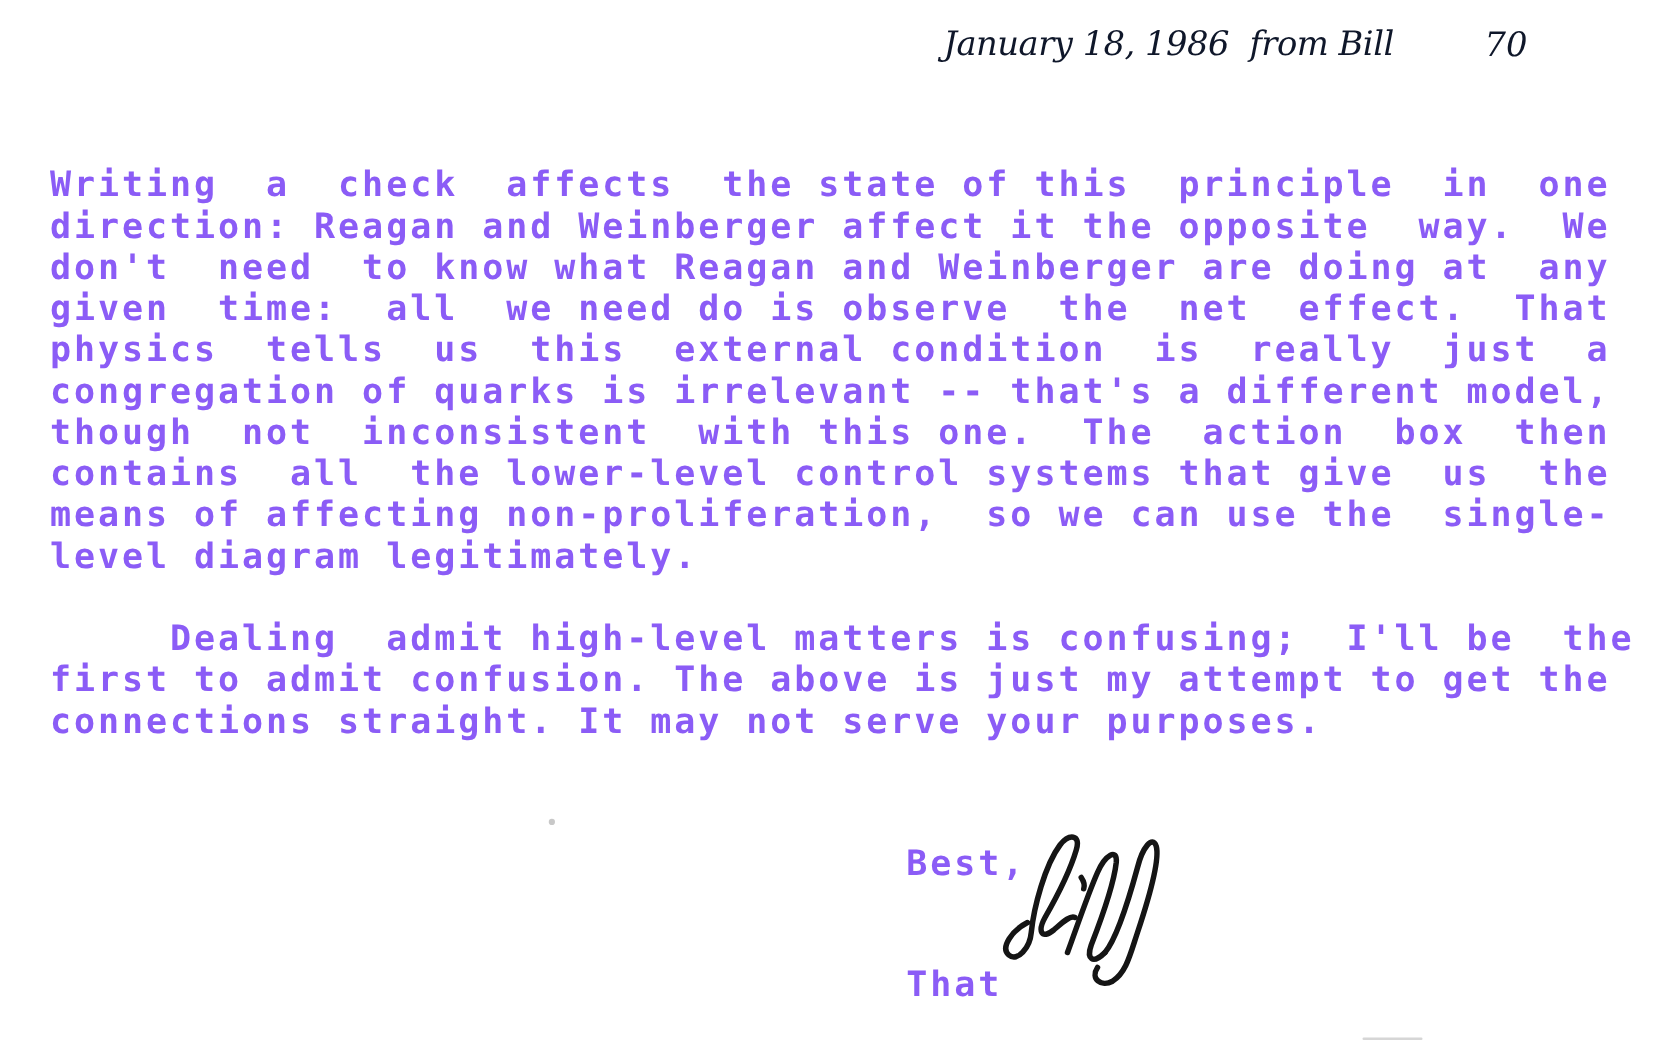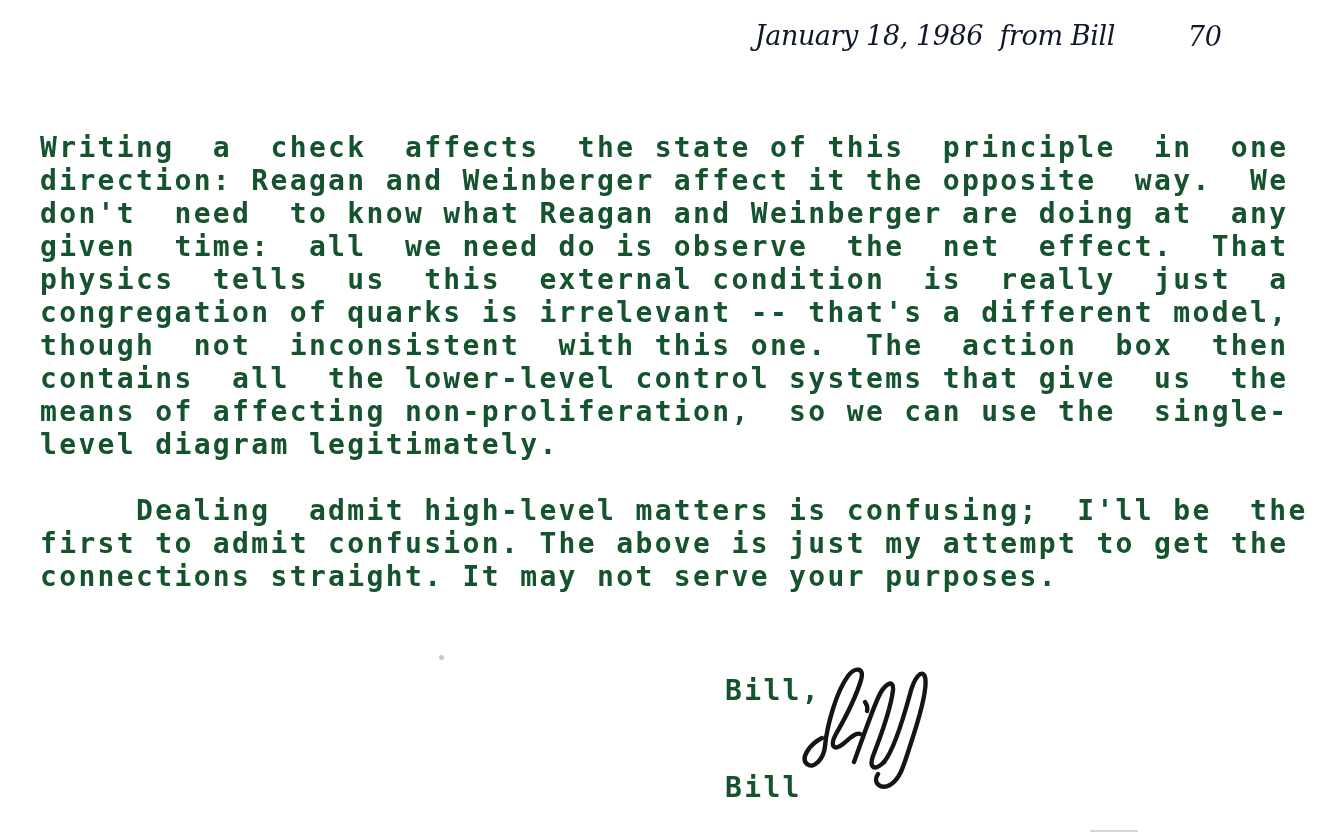--- a/index.html
+++ b/index.html
@@ -42,21 +42,21 @@
   
   .typewriter {
     position: absolute;
     left: 40px;
     white-space: pre;
     font-family: "DejaVu Sans Mono", monospace;
     font-weight: 700;
     font-size: 28px;
     line-height: 33px;
     letter-spacing: 2.35px;
-    color: #14532d;
+    color: #8b5cf6;
   }
   .para-1 { top: 131px; }
   .para-2 { top: 494px; }
   .closing-line  { left: 725px; top: 674px; }
   .typed-name    { left: 725px; top: 771px; }
   .signature-wrap {
     position: absolute;
     left: 798px;
     top: 664px;
     width: 150px;
@@ -101,33 +101,33 @@
 congregation of quarks is irrelevant -- that's a different model,
 though  not  inconsistent  with this one.  The  action  box  then
 contains  all  the lower-level control systems that give  us  the
 means of affecting non-proliferation,  so we can use the  single-
 level diagram legitimately.</div>
 
   <div class="typewriter para-2">     Dealing  admit high-level matters is confusing;  I'll be  the
 first to admit confusion. The above is just my attempt to get the
 connections straight. It may not serve your purposes.</div>
 
-  <div class="typewriter closing-line">Bill,</div>
+  <div class="typewriter closing-line">Best,</div>
 
   <div class="signature-wrap" aria-label="Bill">
     <svg viewBox="0 0 150 132" fill="none" stroke="#151515" stroke-width="4.4" stroke-linecap="round" stroke-linejoin="round">
 
       <path d="M24,74 C12,80 2,94 9,100 C16,106 26,94 27,82 C29,62 38,28 50,12 C57,3 67,3 63,16 C58,33 46,56 38,70 C32,81 35,88 45,80 C52,74 58,68 62,70"></path>
 
       <path d="M67,38 C69,41 70,44 69,47"></path>
 
       <path d="M56,98 C62,82 72,52 80,34 C86,20 96,14 95,26 C93,44 82,74 75,92 C71,103 76,108 86,98"></path>
 
       <path d="M86,98 C96,86 106,52 112,30 C116,14 124,4 127,13 C130,24 120,58 112,82 C106,100 103,114 92,121 C83,126 74,119 80,110"></path>
     </svg>
   </div>
 
-  <div class="typewriter typed-name">Bill</div>
+  <div class="typewriter typed-name">That</div>
 
   <div class="scan-speck"></div>
   <div class="scan-edge-mark"></div>
 
 </div>
 
 </body></html>

